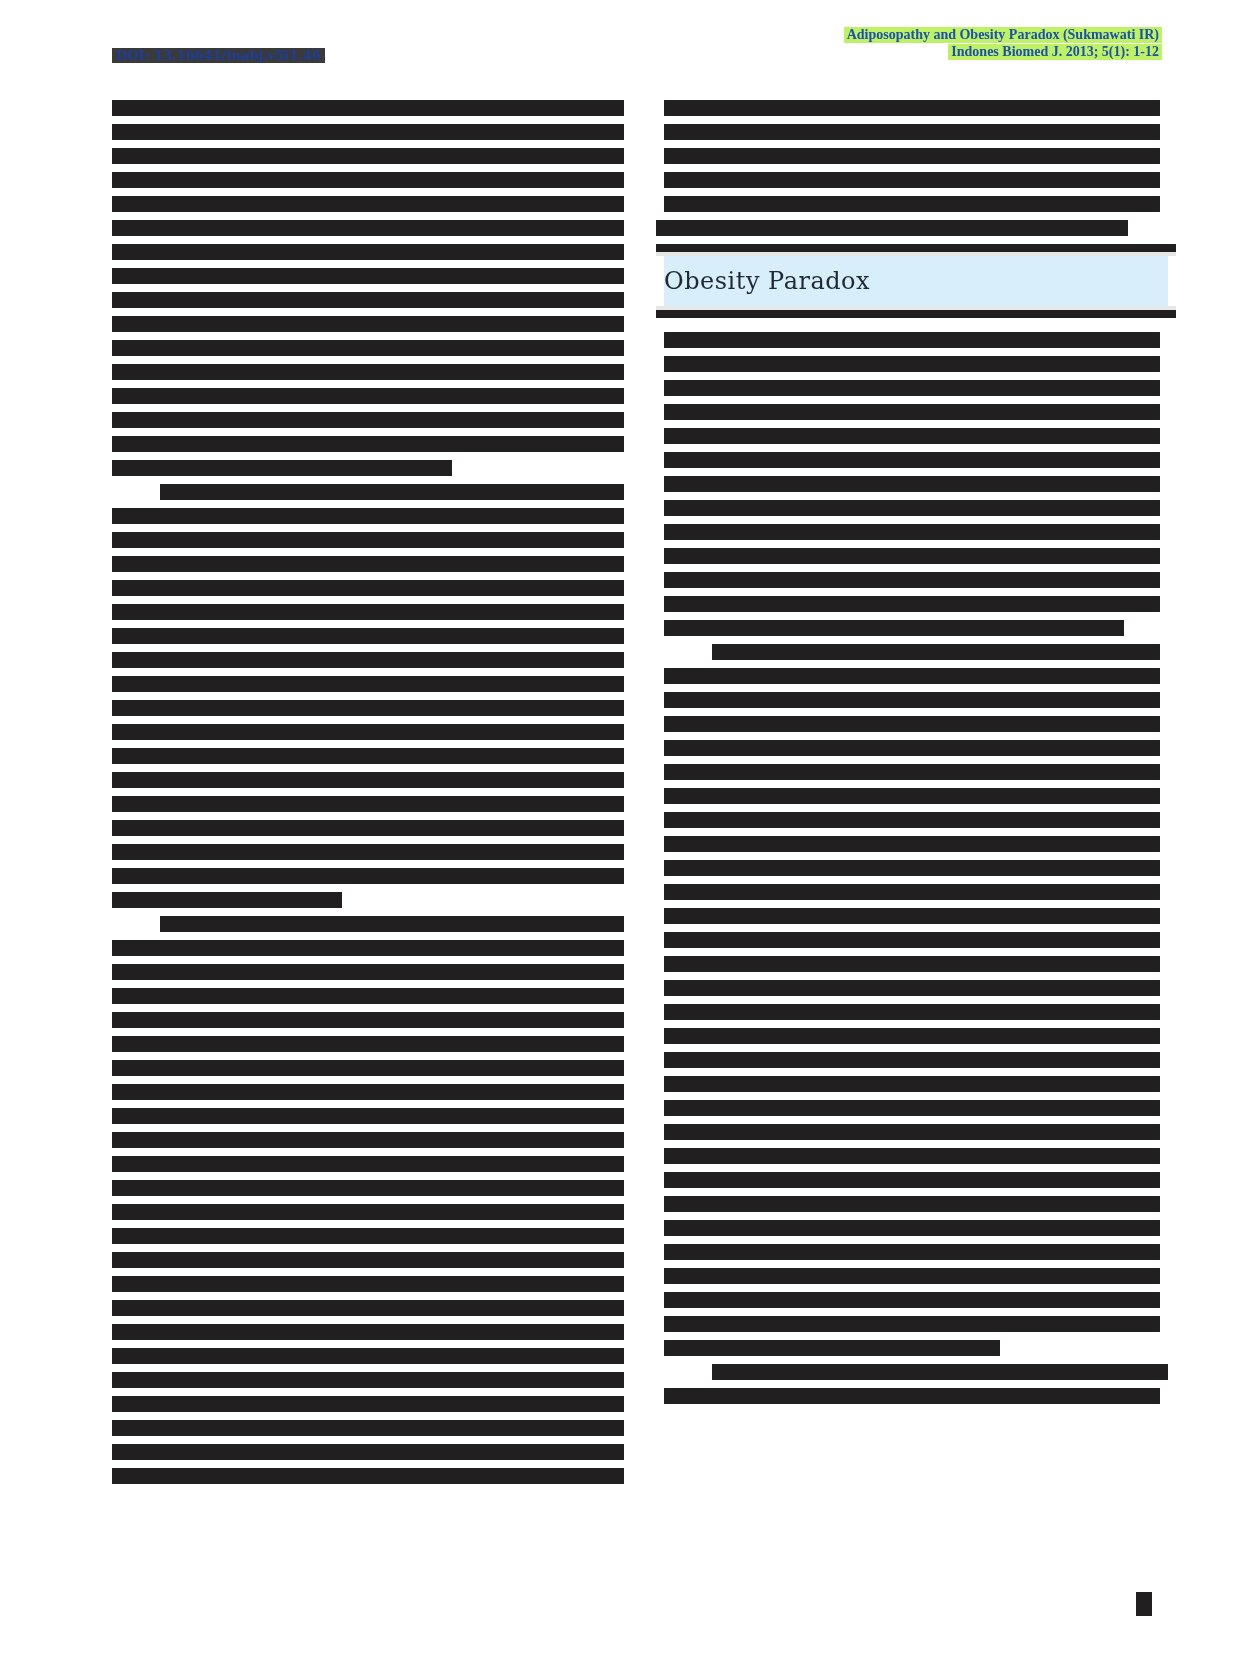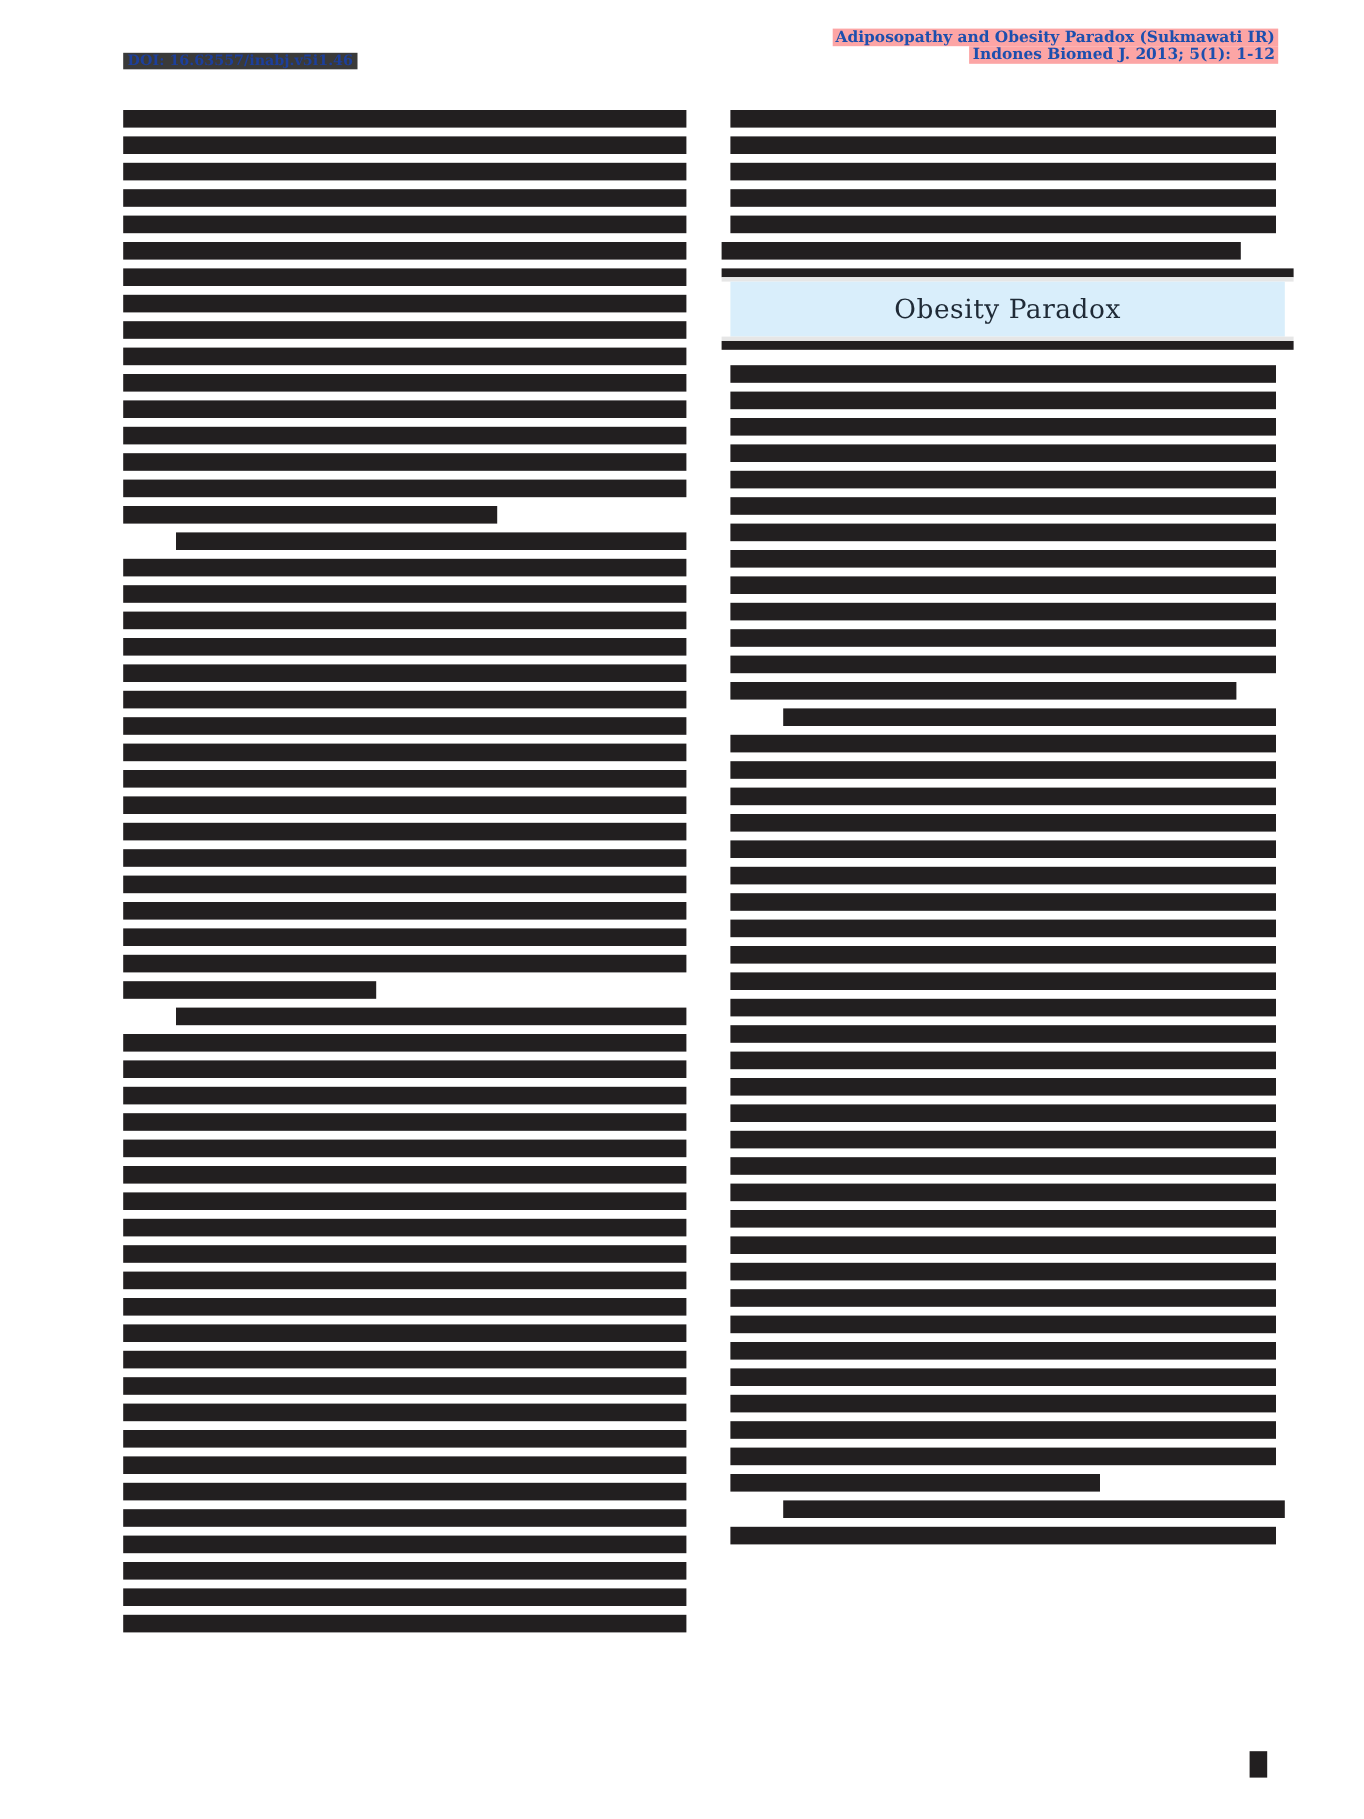--- a/index.html
+++ b/index.html
@@ -3,38 +3,38 @@
 <meta charset="utf-8">
 <style>
   html, body { margin: 0; padding: 0; background: #ffffff; }
   body { width: 1240px; height: 1654px; position: relative; overflow: hidden;
          font-family: "DejaVu Serif", serif; }
   .doi { position: absolute; left: 112px; top: 48px; height: 15px;
          background: #3a3a3a; color: #1c3f9c; font-size: 13px; line-height: 15px;
          padding: 0 4px; font-weight: bold; white-space: nowrap; }
   .running-head { position: absolute; right: 78px; top: 26px; text-align: right;
          font-size: 14px; line-height: 16px; font-weight: bold; color: #1c4fae; }
-  .running-head span { display: inline-block; background: #fca5a5; padding: 0 3px; }
+  .running-head span { display: inline-block; background: #bef264; padding: 0 3px; font-family: Liberation Serif, serif; }
   .col { position: absolute; top: 100px; width: 512px; }
   .col.left { left: 112px; }
   .col.right { left: 664px; }
   .line { height: 16px; margin-bottom: 8px; background: #221f20; position: relative; }
   .section-box { position: relative; margin: 6px 0 14px -8px; width: 520px; }
   .section-box .rule { height: 8px; background: #221f20; }
   .section-box .band { height: 4px; background: #e6e6e6; }
   .section-box .title { background: #d9eefb; height: 50px; line-height: 50px;
-         text-align: center; font-size: 24px; color: #1f2a36; letter-spacing: 0.5px;
+         font-size: 24px; color: #1f2a36; letter-spacing: 0.5px;
          font-family: "DejaVu Serif", serif; margin: 0 8px 0 8px; }
   .page-number { position: absolute; left: 1136px; top: 1592px; width: 16px; height: 24px;
          background: #221f20; }
 </style>
 </head>
 <body>
 
-<div class="doi">DOI: 16.63557/inabj.v5i1.46</div>
+<div class="doi">DOI: 13.16641/inabj.v5i1.46</div>
 
 <div class="running-head">
   <span>Adiposopathy and Obesity Paradox (Sukmawati IR)</span><br>
   <span>Indones Biomed J. 2013; 5(1): 1-12</span>
 </div>
 
 <div class="col left" id="left-col">
     <div class="line" style="margin-left: 0px; width: 512px;"></div>
     <div class="line" style="margin-left: 0px; width: 512px;"></div>
     <div class="line" style="margin-left: 0px; width: 512px;"></div>

